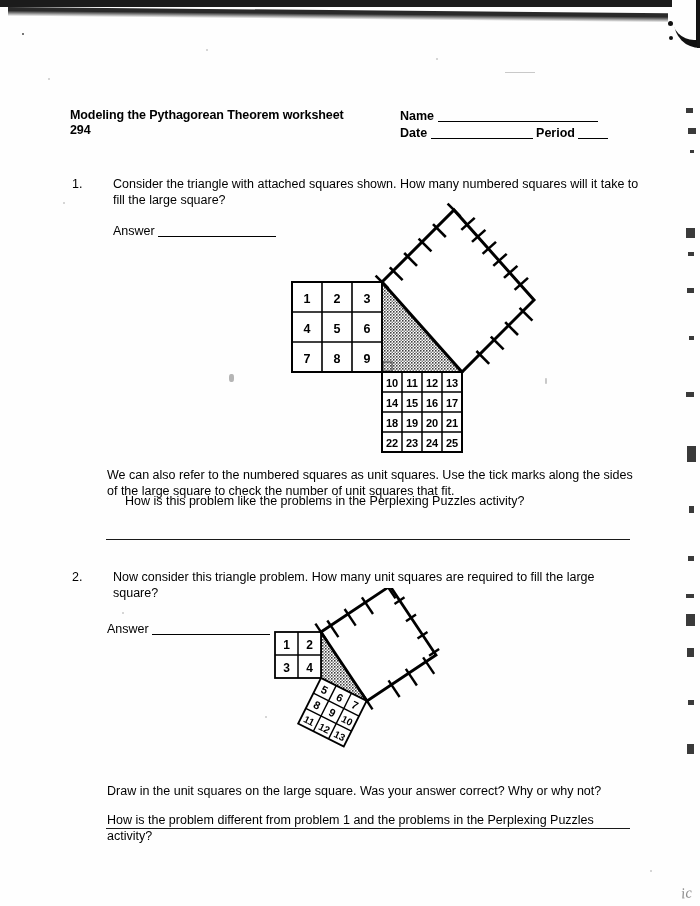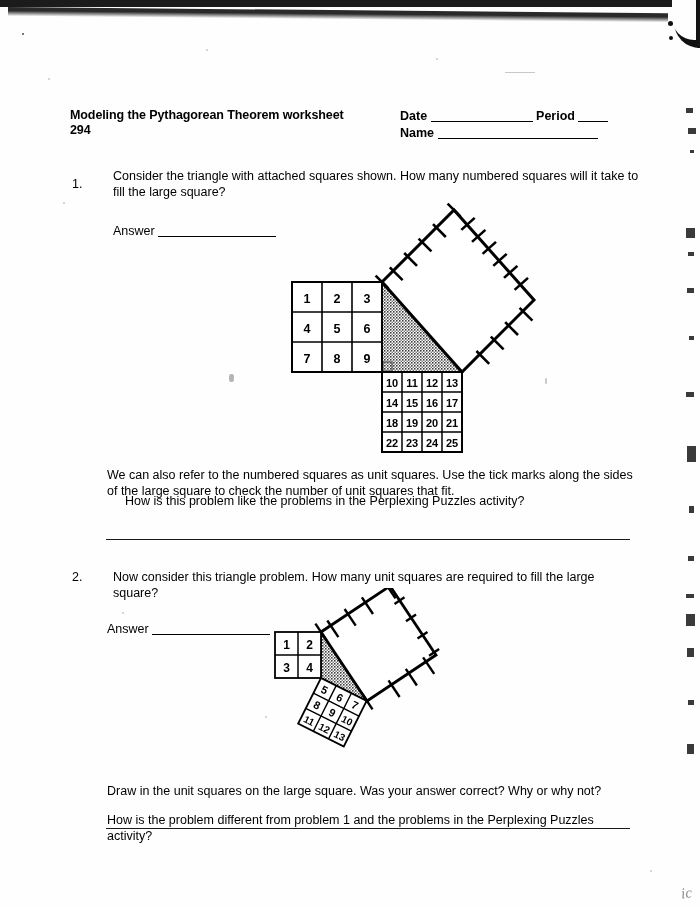--- a/index.html
+++ b/index.html
@@ -187,34 +187,34 @@
   <div class="edge-speck" style="left:688px;top:700px;width:6px;height:5px;"></div>
   <div class="edge-speck" style="left:687px;top:744px;width:7px;height:10px;"></div>
 
   <div class="hdr">
     <div class="hdr-left">
       <div class="hdr-row">Modeling the Pythagorean Theorem worksheet</div>
       <div class="hdr-row">294</div>
     </div>
     <div class="hdr-right">
       <div class="hdr-row">
+        <span>Name</span>
+        <span class="rule-inline r-name"></span>
+      </div>
+      <div class="hdr-row">
         <span>Date</span>
         <span class="rule-inline r-date"></span>
         <span>Period</span>
         <span class="rule-inline r-period"></span>
       </div>
-      <div class="hdr-row">
-        <span>Name</span>
-        <span class="rule-inline r-name"></span>
-      </div>
     </div>
   </div>
 
   <div class="qnum" style="left:72px;top:177px;">1.</div>
-  <div class="para" style="left:113px;top:169px;width:528px;">Consider the triangle with attached squares shown. How many numbered squares will it take to fill the large square?</div>
+  <div class="para" style="left:113px;top:177px;width:528px;">Consider the triangle with attached squares shown. How many numbered squares will it take to fill the large square?</div>
   <div class="answer-line" style="left:113px;top:224px;">
     <span>Answer</span>
     <span class="rule-inline"></span>
   </div>
 
   <div class="diagram" style="left:276px;top:188px;">
     <svg width="360" height="290" viewBox="0 0 360 290" xmlns="http://www.w3.org/2000/svg">
       <defs>
         <pattern id="stipple1" width="3" height="3" patternUnits="userSpaceOnUse">
           <rect width="3" height="3" fill="#ffffff"></rect>

